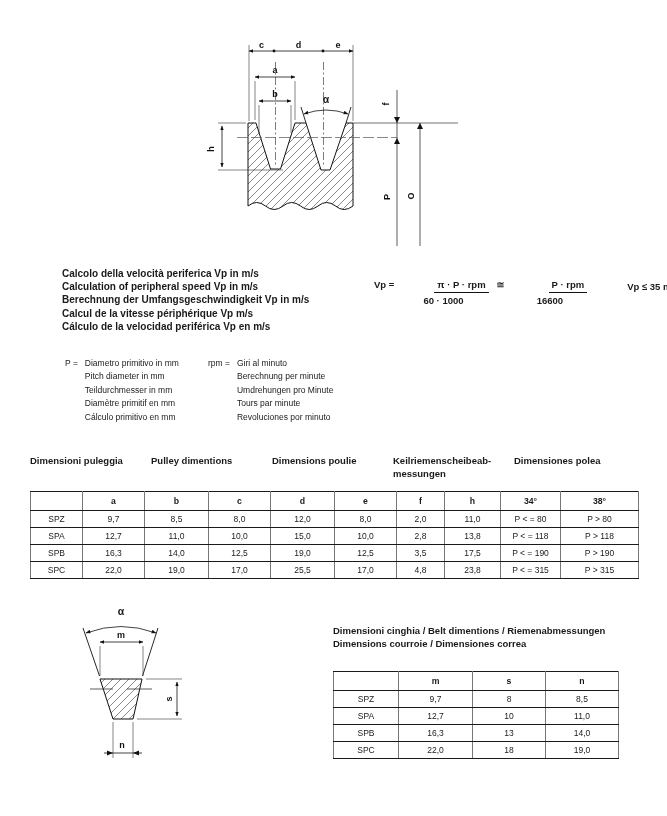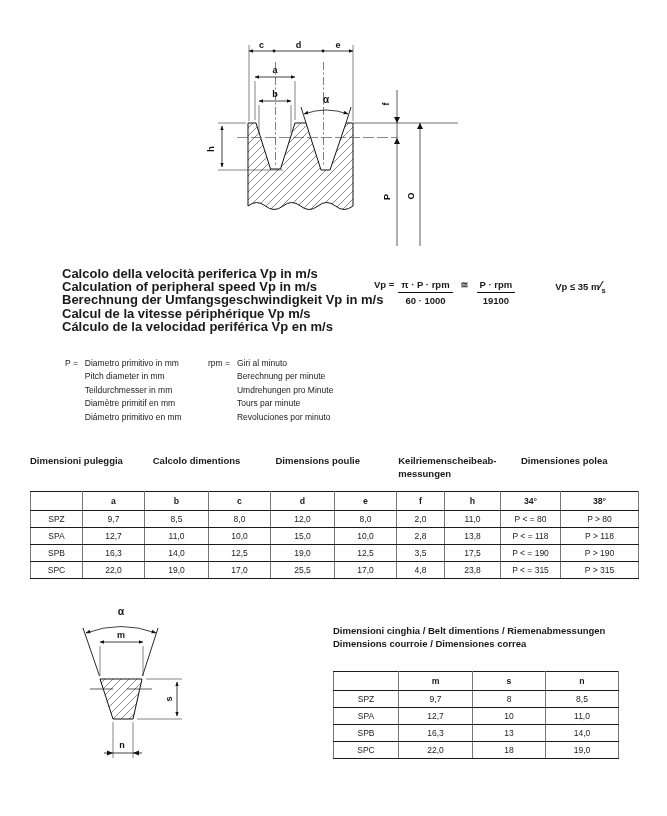--- a/index.html
+++ b/index.html
@@ -5,40 +5,40 @@
   html,body{margin:0;padding:0;}
   body{width:667px;height:816px;background:#ffffff;font-family:"Liberation Sans",sans-serif;color:#1a1a1a;}
   #page{position:relative;width:667px;height:816px;background:#fff;overflow:hidden;}
   .abs{position:absolute;}
 
   
   svg text{font-family:"Liberation Sans",sans-serif;font-weight:bold;font-size:9px;fill:#111;}
   svg text.big{font-size:10.5px;}
 
   
-  #heading{left:62px;top:267px;font-weight:bold;font-size:13px;line-height:13.2px;white-space:nowrap;}
+  #heading{left:62px;top:267px;font-weight:bold;font-size:10px;line-height:13.2px;white-space:nowrap;}
 
   
   #formula{left:374px;top:279px;display:flex;align-items:flex-start;font-weight:bold;font-size:9.5px;white-space:nowrap;}
   .frac{text-align:center;margin:0 4px;}
-  .frac .num{display:block;border-bottom:1.2px solid #111;padding:0 3px 2px;}
+  .frac .num{display:block;border-bottom:1.2px solid #111;padding:0 3px 2px;margin-left:36px;}
   .frac .den{display:block;padding-top:2px;}
   .approx{margin:0 4px;}
   #limit{margin-left:36px;}
   .fr-slash{font-size:12px;}
   .sub-s{font-size:7.5px;vertical-align:-3px;}
 
   
   #defs-block{left:65px;top:357px;display:flex;font-size:8.5px;line-height:13.4px;white-space:nowrap;}
   .def-col{display:flex;}
   .def-col.p{width:143px;}
   .def-sym{margin-right:7px;}
 
   
-  #group-titles{left:30px;top:455px;width:612px;display:flex;font-weight:bold;font-size:9.5px;line-height:12.5px;justify-content:space-between;}
+  #group-titles{left:30px;top:455px;width:612px;display:flex;font-weight:bold;font-size:9.5px;line-height:12.5px;}
   #group-titles > div{flex:0 0 121px;}
 
   
   table.t{border-collapse:collapse;table-layout:fixed;}
   .t td,.t th{border-left:1px solid #777;border-right:1px solid #777;
     border-top:1.4px solid #1a1a1a;border-bottom:1.4px solid #1a1a1a;
     font-size:8.5px;line-height:1;text-align:center;padding:0;height:16px;font-weight:normal;}
   .t th{font-weight:bold;height:18px;font-size:8.7px;}
   .t td.lbl{font-weight:normal;}
   #table1{left:30px;top:491px;width:608px;}
@@ -117,54 +117,54 @@
 
   <div class="abs" id="formula">
     <span>Vp =</span>
     <span class="frac">
       <span class="num">π · P · rpm</span>
       <span class="den">60 · 1000</span>
     </span>
     <span class="approx">≅</span>
     <span class="frac">
       <span class="num">P · rpm</span>
-      <span class="den">19100</span>
+      <span class="den">16600</span>
     </span>
     <span id="limit">
       <span>Vp ≤ 35</span>
       <span>m</span><span class="fr-slash">⁄</span><span class="sub-s">s</span>
     </span>
   </div>
 
   <div class="abs" id="defs-block">
     <div class="def-col p">
       <div class="def-sym">P =</div>
       <div>
         <div>Diametro primitivo in mm</div>
         <div>Pitch diameter in mm</div>
         <div>Teildurchmesser in mm</div>
         <div>Diamètre primitif en mm</div>
-        <div>Diámetro primitivo en mm</div>
+        <div>Cálculo primitivo en mm</div>
       </div>
     </div>
     <div class="def-col">
       <div class="def-sym">rpm =</div>
       <div>
         <div>Giri al minuto</div>
         <div>Berechnung per minute</div>
         <div>Umdrehungen pro Minute</div>
         <div>Tours par minute</div>
         <div>Revoluciones por minuto</div>
       </div>
     </div>
   </div>
 
   <div class="abs" id="group-titles">
     <div>Dimensioni puleggia</div>
-    <div>Calcolo dimentions</div>
+    <div>Pulley dimentions</div>
     <div>Dimensions poulie</div>
     <div>Keilriemenscheibeab- messungen</div>
     <div>Dimensiones polea</div>
   </div>
 
   <table class="abs t" id="table1">
     <colgroup>
       <col style="width:52px">
         <col style="width:62px">
         <col style="width:64px">

